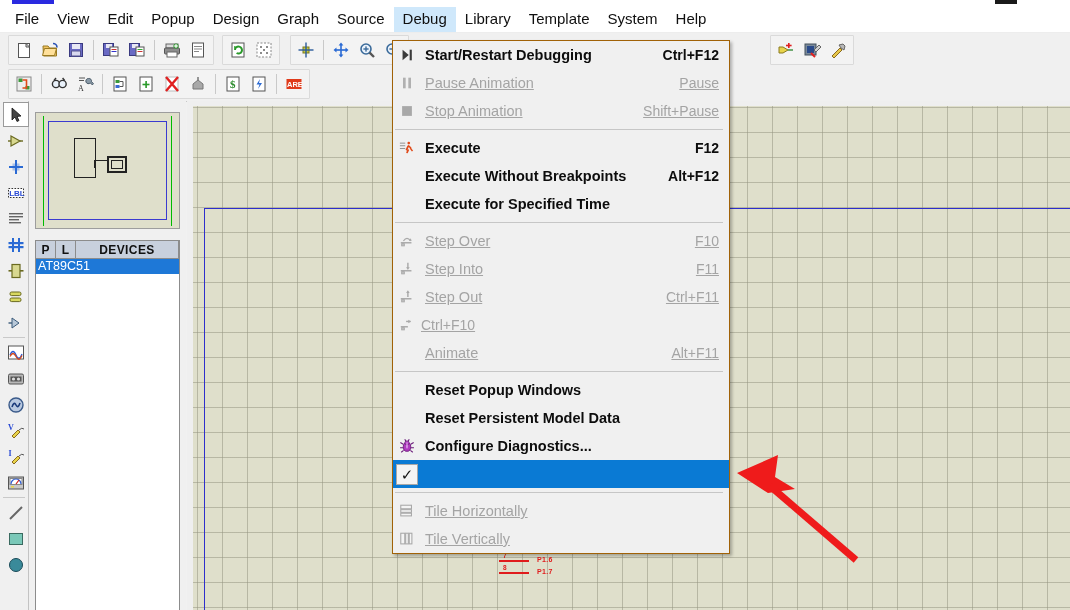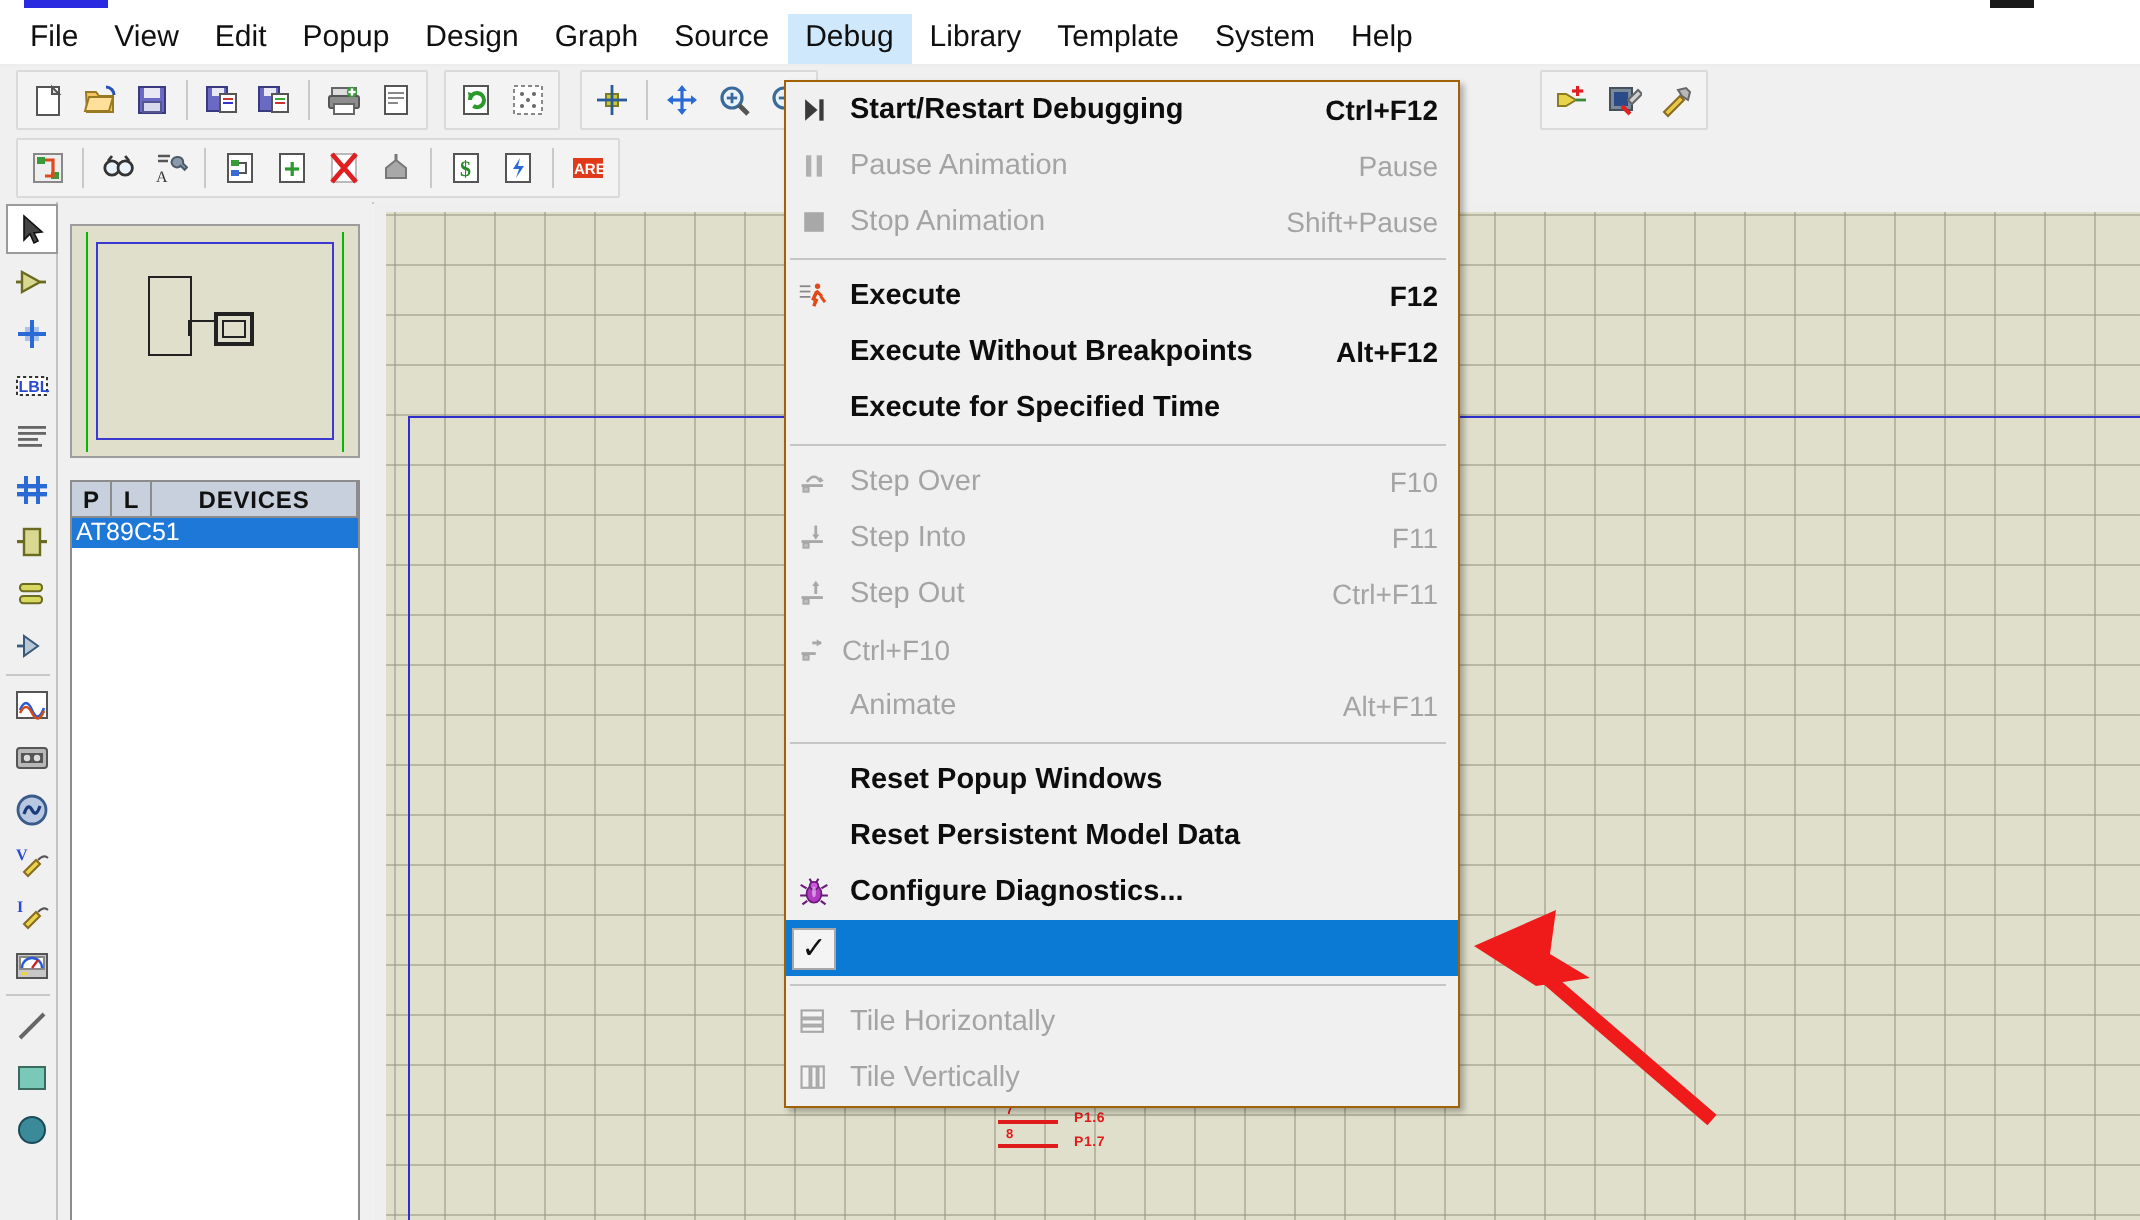--- a/index.html
+++ b/index.html
@@ -106,21 +106,21 @@
     position:absolute;left:392px;top:40px;width:338px;
     background:#f0f0f0;border:1px solid #a16207;box-sizing:border-box;
     box-shadow:2px 2px 3px rgba(0,0,0,.28);
   }
   #dropdown .gutter{position:absolute;left:0;top:0;width:28px;bottom:0;background:#f0f0f0;}
   .mi{position:relative;height:28px;display:flex;align-items:center;
       font-size:14.5px;color:#0d0d0d;z-index:2;}
   .mi .ico{width:28px;min-width:28px;height:28px;display:flex;align-items:center;justify-content:center;}
   .mi .lbl{flex:1;padding-left:4px;white-space:nowrap;}
   .mi .acc{padding-right:10px;font-size:14px;white-space:nowrap;}
-  .mi.disabled{color:#a4a4a4;}
+  .mi.disabled{color:#a4a4a4;text-decoration:underline;}
   .mi.bold .lbl{font-weight:bold;}
   .mi.bold .acc{font-weight:bold;}
   .mi.sel{background:#0a7ad4;color:#ffffff;}
   .mi.sel .lbl{color:#ffffff;}
   .misep{height:1px;background:#c6c6c6;margin:4px 6px 4px 2px;position:relative;z-index:2;}
   .chkbox{width:22px;height:21px;background:#f4f4f4;border:1px solid #a8a8a8;
           display:flex;align-items:center;justify-content:center;box-sizing:border-box;}
 
   
   #arrow{position:absolute;left:0;top:0;width:1070px;height:610px;pointer-events:none;}

